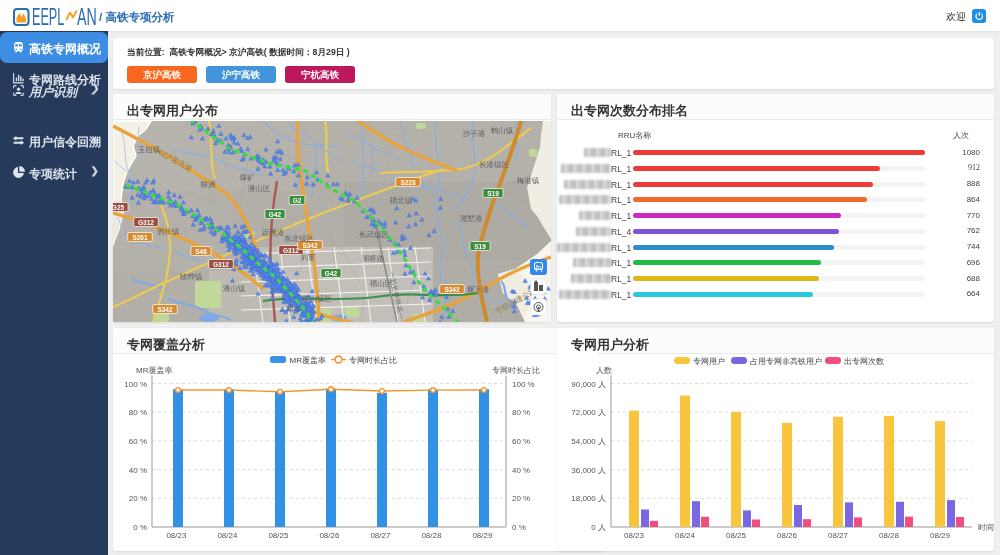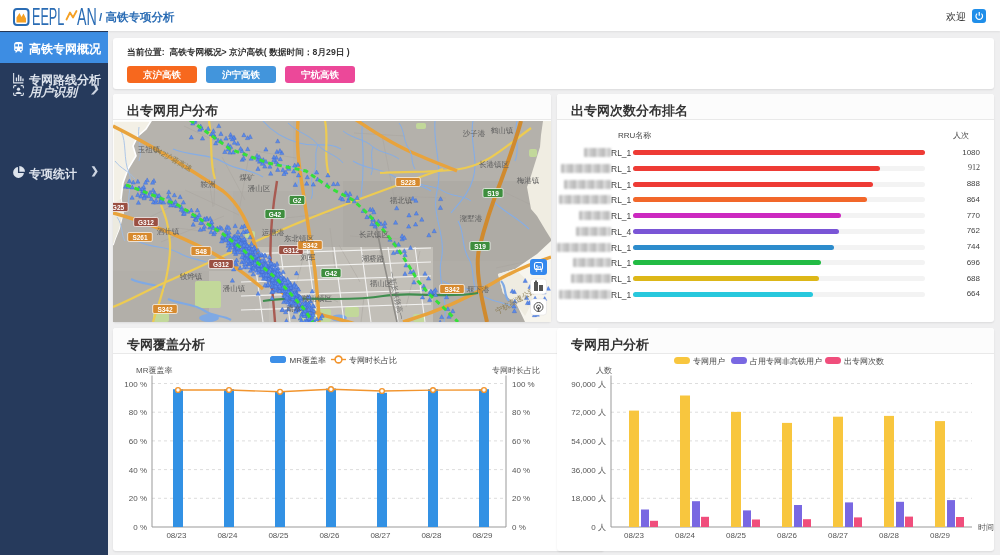--- a/index.html
+++ b/index.html
@@ -1,19 +1,19 @@
 <!DOCTYPE html>
 <html><head>
 <meta charset="utf-8">
 <style>
 * { margin:0; padding:0; box-sizing:border-box; }
 html,body { width:1000px; height:555px; overflow:hidden; font-family:"Liberation Sans",sans-serif; background:#efeff0; }
 #header { position:absolute; left:0; top:0; width:1000px; height:31px; background:#fff; z-index:5; box-shadow:0 1px 2px rgba(0,0,0,0.07); }
 #sidebar { position:absolute; left:0; top:31px; width:108px; height:524px; background:#263a5c; z-index:4; }
-.mitem { position:absolute; left:0; width:108px; height:31px; color:#dde3ec; font-size:12px; font-weight:bold; }
+.mitem { position:absolute; left:0; width:108px; height:31px; color:#dde3ec; font-size:12px; font-weight:bold;border-radius:7px; }
 .mitem .txt { position:absolute; left:29px; top:9px; }
 .mitem .ico { position:absolute; left:12px; top:9px; width:13px; height:13px; }
 .mitem .chev { position:absolute; right:9px; top:8px; font-size:10px; color:#cdd5e2; }
 .mitem.active { background:#3d8de3; color:#fff; }
 .panel { position:absolute; background:#fff; border-radius:3px; box-shadow:0 1px 2px rgba(0,0,0,0.09); }
 .phead { height:26px; background:#fcfcfc; border-bottom:1px solid #e9e9e9; border-radius:3px 3px 0 0; }
 .phead .ptitle { position:absolute; left:14px; top:8px; font-size:13px; font-weight:bold; color:#333; }
 .btn { position:absolute; top:28px; height:17px; width:70px; border-radius:3px; color:#fff; font-size:9.5px; font-weight:bold; text-align:center; line-height:17px; }
 </style>
 </head>
@@ -60,35 +60,44 @@
     <svg class="ico" viewBox="0 0 24 24">
         <g fill="none" stroke="#dde3ec" stroke-width="2">
           <path d="M3 8V5a2 2 0 0 1 2-2h3M16 3h3a2 2 0 0 1 2 2v3M21 16v3a2 2 0 0 1-2 2h-3M8 21H5a2 2 0 0 1-2-2v-3"></path>
         </g>
         <circle cx="12" cy="9.5" r="3" fill="#dde3ec"></circle>
         <path d="M6 18.5c.8-2.4 3.2-4 6-4s5.2 1.6 6 4z" fill="#dde3ec"></path>
       </svg>
     <span class="txt">用户识别</span>
     <span class="chev">❯</span>
   </div>
+  <div class="mitem" style="top:94px;">
+    <svg class="ico" viewBox="0 0 24 24">
+        <g fill="#dde3ec">
+          <path d="M8 3.5 L1.5 8 L8 12.5 L8 9.8 L21 9.8 L21 6.2 L8 6.2 Z"></path>
+          <path d="M16 11.5 L22.5 16 L16 20.5 L16 17.8 L3 17.8 L3 14.2 L16 14.2 Z"></path>
+        </g>
+      </svg>
+    <span class="txt">用户信令回溯</span>
+  </div>
   <div class="mitem" style="top:126px;">
     <svg class="ico" viewBox="0 0 24 24">
         <path fill="#dde3ec" d="M11 2a10 10 0 1 0 11 11H11V2z"></path>
         <path fill="#dde3ec" d="M13.5 0v10.5H24A10.5 10.5 0 0 0 13.5 0z"></path>
       </svg>
     <span class="txt">专项统计</span>
     <span class="chev">❯</span>
   </div>
 </div>
 
 <div class="panel" style="left:113px; top:38px; width:881px; height:51px;">
   <div style="position:absolute;left:14px;top:9px;font-size:8.7px;font-weight:bold;color:#333;">当前位置:&nbsp; 高铁专网概况&gt; 京沪高铁( 数据时间：8月29日 )</div>
   <div class="btn" style="left:14px;background:#f7681e;">京沪高铁</div>
   <div class="btn" style="left:93px;background:#4295dc;">沪宁高铁</div>
-  <div class="btn" style="left:172px;background:#ec4899;">宁杭高铁</div>
+  <div class="btn" style="left:172px;background:#be185d;">宁杭高铁</div>
 </div>
 
 <div class="panel" style="left:113px; top:94px; width:438px; height:228px;">
   <div class="phead">
       <span class="ptitle">出专网用户分布</span>
     </div>
   <div id="mapwrap" style="position:absolute;left:0;top:27px;width:438px;height:201px;overflow:hidden;">
   <svg width="438" height="201" viewBox="0 0 438 201" font-family="Liberation Sans">
 <rect x="0" y="0" width="438" height="201" fill="#b2afa9"></rect>
 <rect x="0" y="0" width="180" height="70" fill="#b6b3ad"></rect>

